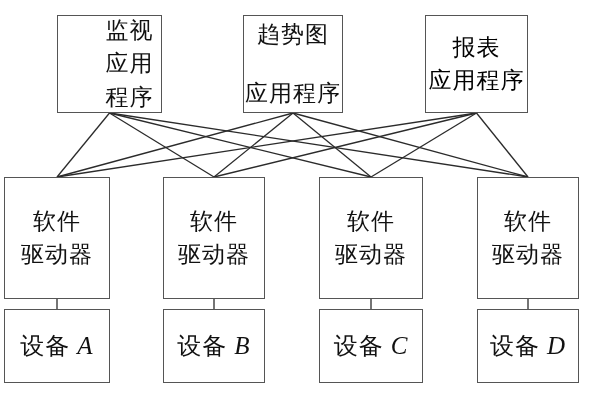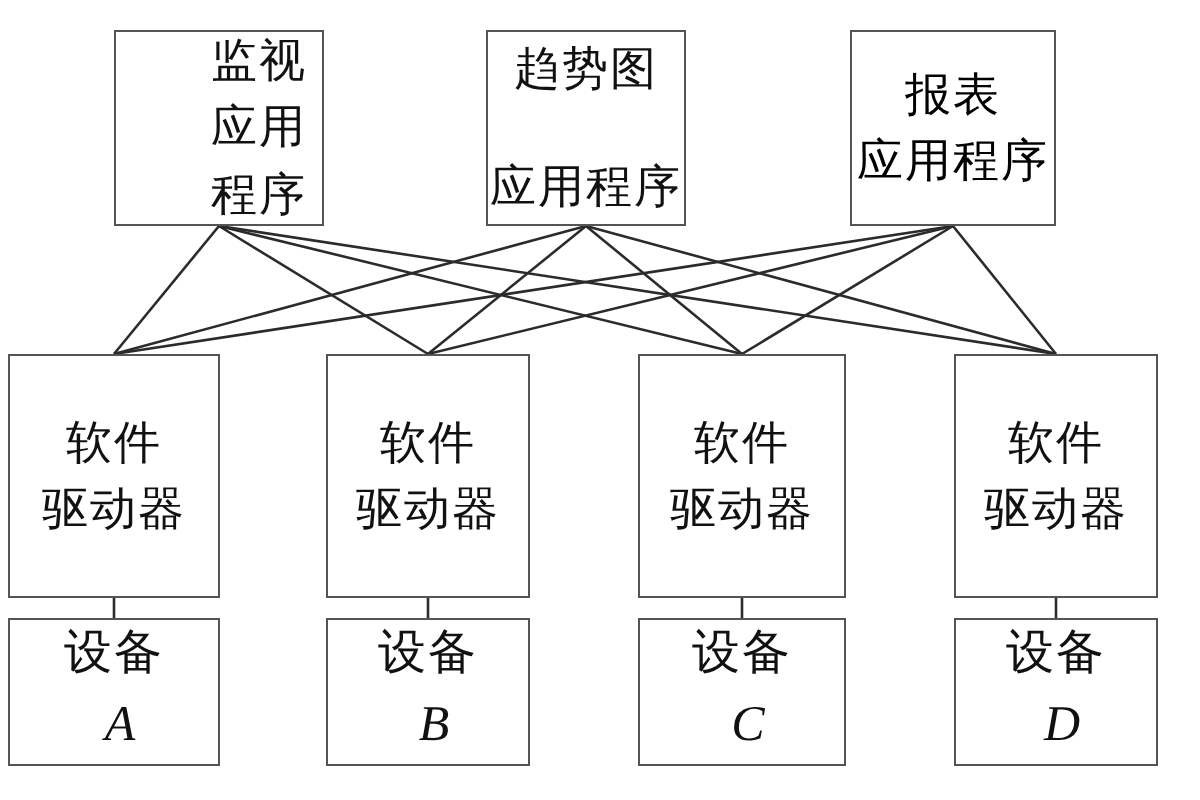--- a/index.html
+++ b/index.html
@@ -42,21 +42,21 @@
   #n-app-monitor { left: 57px;  width: 105px; }
   #n-app-trend   { left: 243px; width: 100px; gap: 26px; }
   #n-app-report  { left: 425px; width: 103px; }
   
   .m { top: 177px; height: 122px; }
   #n-driver1 { left: 4px;   width: 106px; }
   #n-driver2 { left: 163px; width: 102px; }
   #n-driver3 { left: 319px; width: 104px; }
   #n-driver4 { left: 477px; width: 102px; }
   
-  .b { top: 309px; height: 74px; flex-direction: column; font-size: 24px; }
+  .b { top: 309px; height: 74px; flex-direction: row; font-size: 24px; }
   #n-device-a { left: 4px;   width: 106px; }
   #n-device-b { left: 163px; width: 102px; }
   #n-device-c { left: 319px; width: 104px; }
   #n-device-d { left: 477px; width: 102px; }
   .device-letter {
     font-style: italic;
     font-family: "Liberation Serif", "DejaVu Serif", serif;
     margin-left: 7px;
     font-size: 25px;
   }

